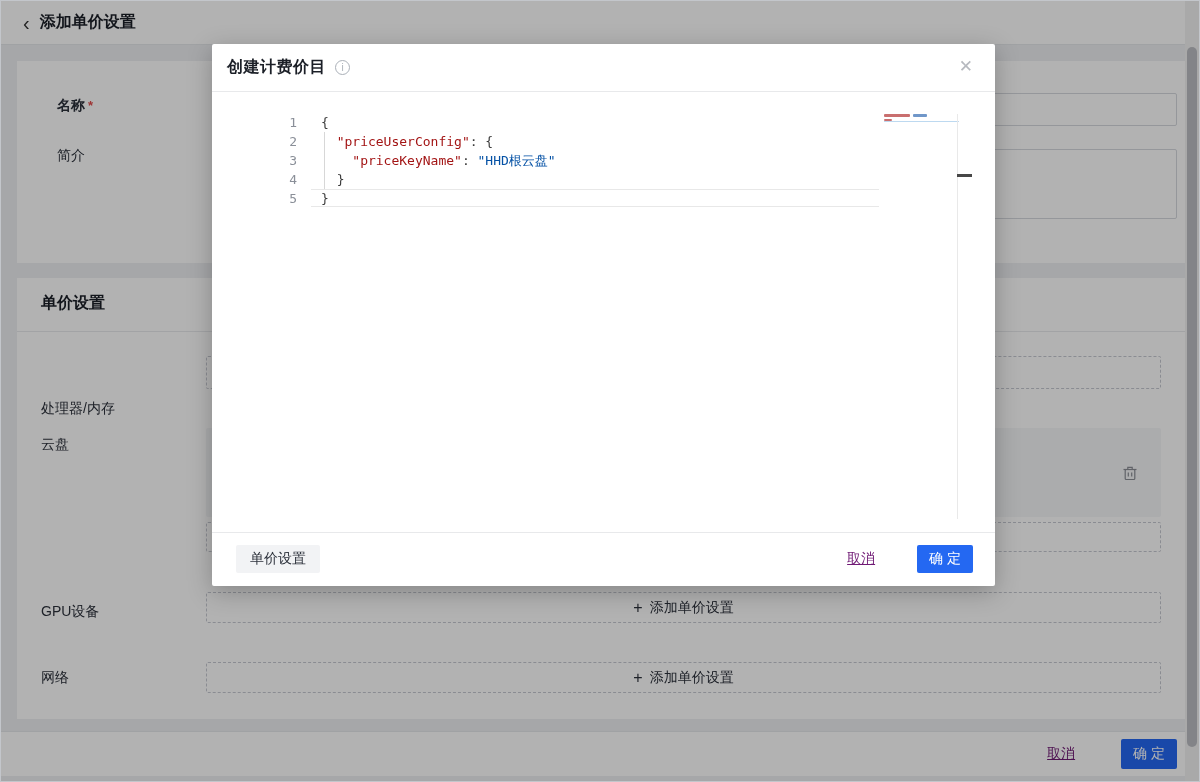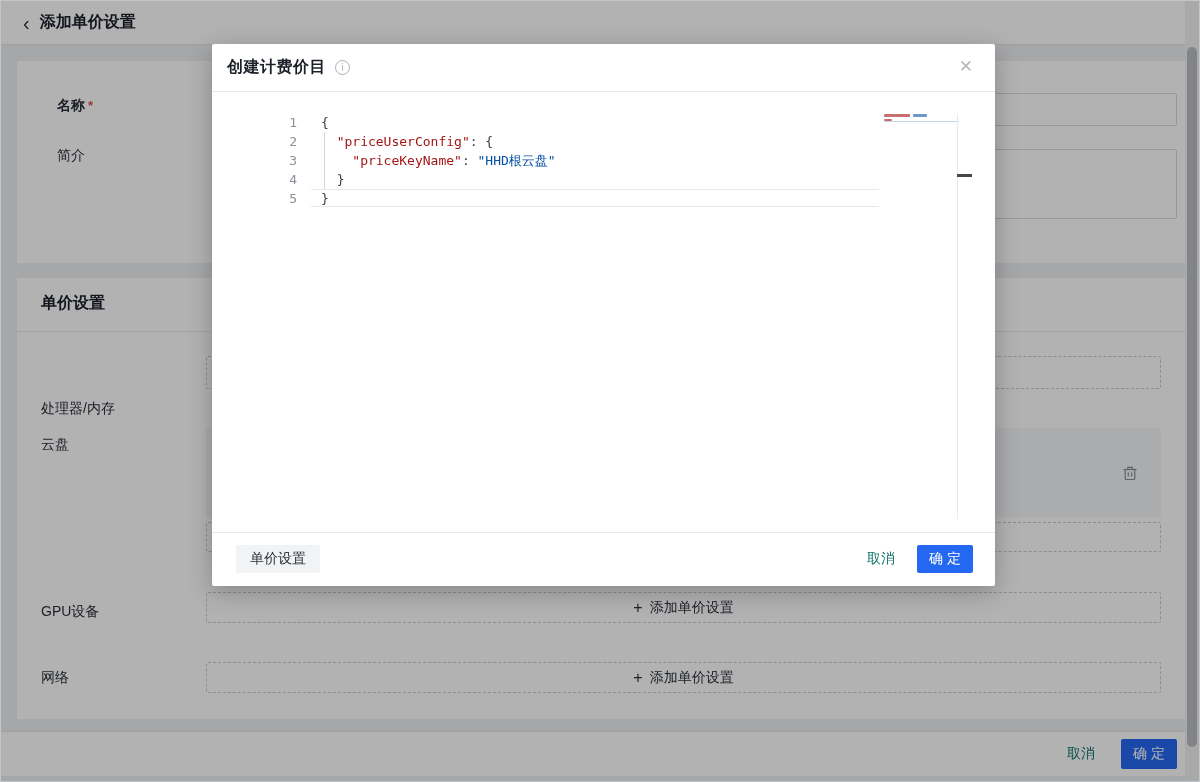--- a/index.html
+++ b/index.html
@@ -40,24 +40,24 @@
   .entry-panel {
     position:absolute; left:205px; top:427px; width:955px; height:89px;
     background:#f5f6f8; border-radius:2px;
   }
   .trash-btn { position:absolute; right:22px; top:36px; width:18px; height:18px; cursor:pointer; }
   .page-footer {
     position:absolute; left:0; right:0; top:730px; height:45px;
     background:#fff; border-top:1px solid #e6e8eb;
     display:flex; align-items:center; justify-content:flex-end; padding-right:22px;
   }
-  .btn-text { font-size:14px; color:#0f766e; cursor:pointer; background:none; border:none; font-family:inherit;}
+  .btn-text { font-size:14px; color:#701a75; cursor:pointer; background:none; border:none; font-family:inherit;text-decoration:underline;}
   .btn-primary {
     font-size:14px; color:#fff; background:#2468f2; border:none; border-radius:2px;
-    height:30px; padding:0 12px; cursor:pointer; font-family:inherit;
+    height:30px; padding:0 12px; cursor:pointer; font-family:inherit;margin-left:20px;
   }
   .page-footer .btn-text { margin-right:26px; }
   .page-scrollbar { position:absolute; right:0; top:0; width:14px; height:782px; background:#f2f2f3; }
   .page-scroll-thumb { position:absolute; left:2px; top:46px; width:10px; height:700px; background:#bcbec3; border-radius:5px; }
   
   .overlay { position:absolute; inset:0; background:rgba(0,0,0,0.30); }
   
   .modal {
     position:absolute; left:211px; top:43px; width:783px; height:542px;
     background:#fff; border-radius:2px; box-shadow:0 6px 24px rgba(0,0,0,0.25);

